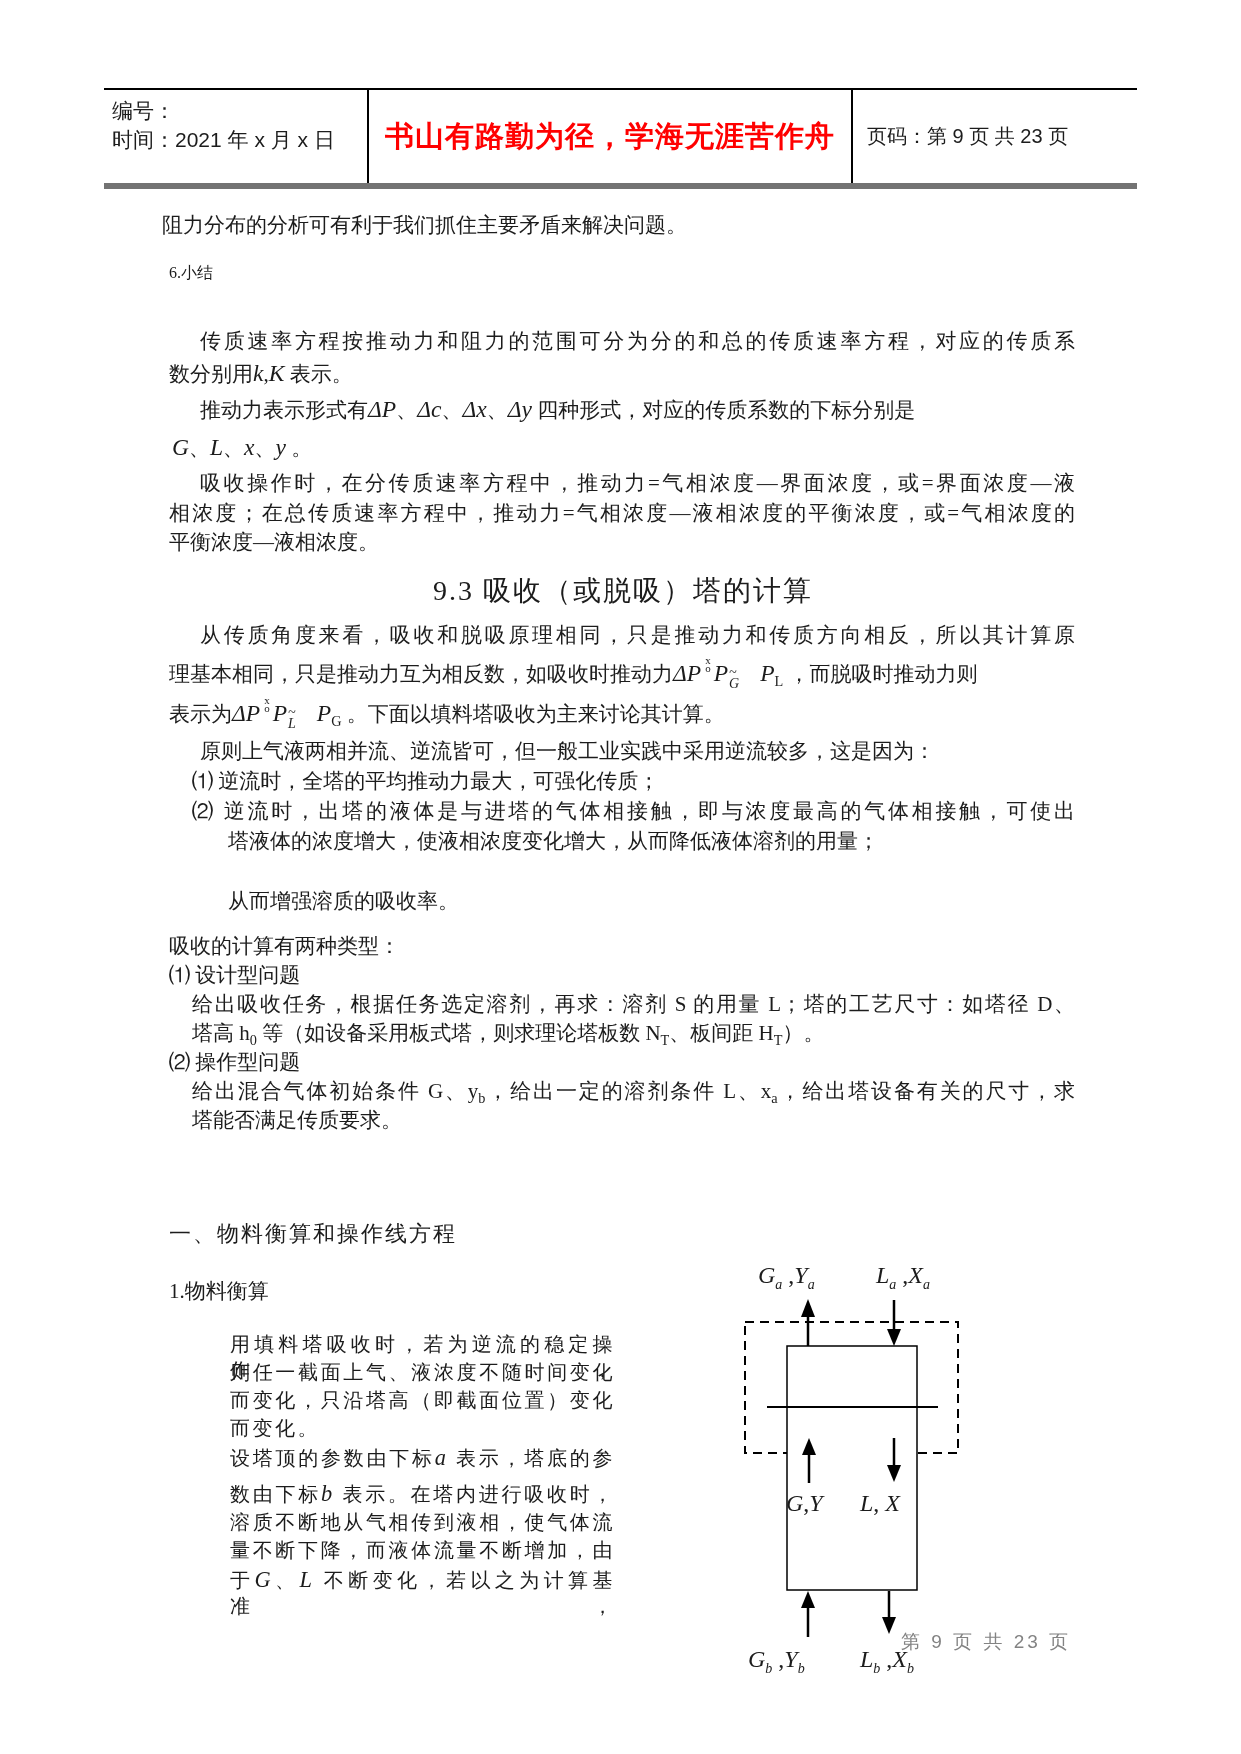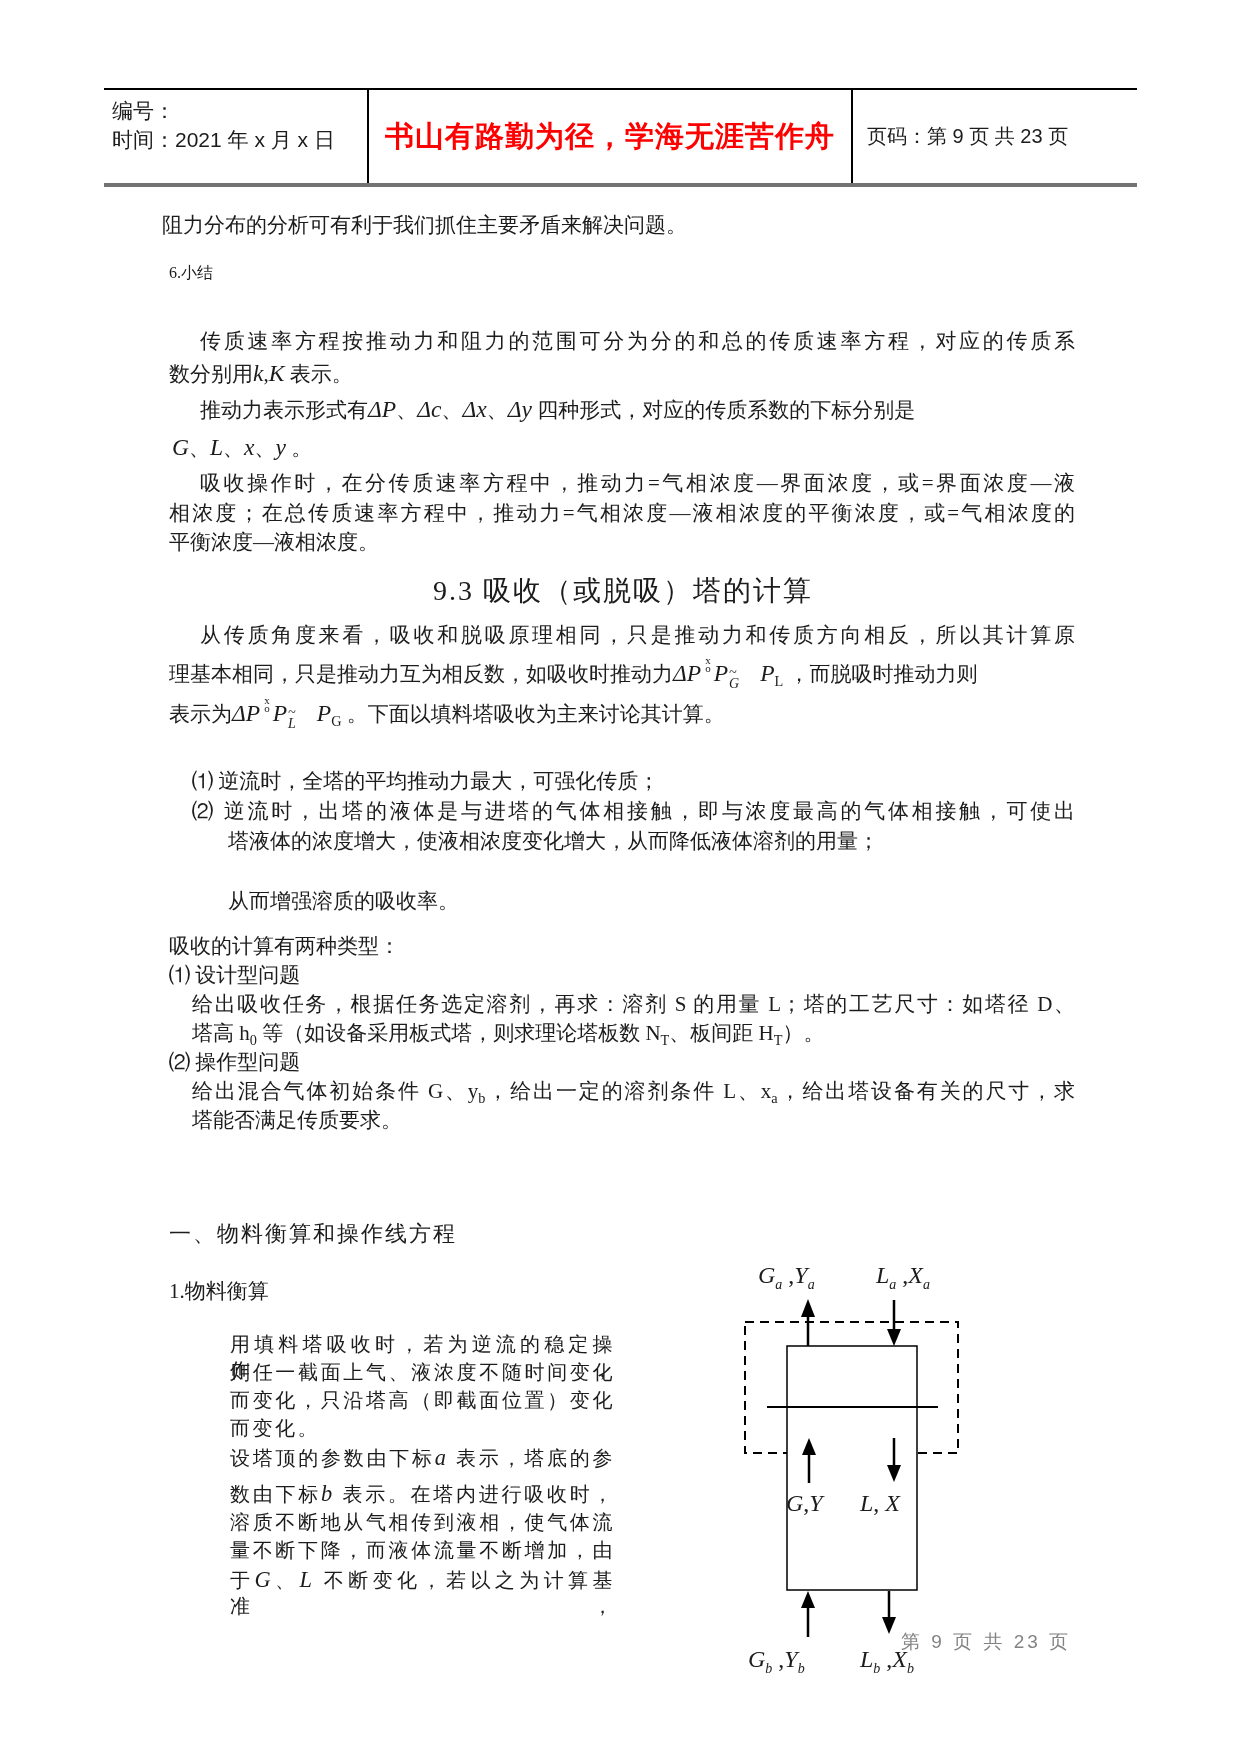--- a/index.html
+++ b/index.html
@@ -1,20 +1,20 @@
 <!DOCTYPE html>
 <html><head>
 <meta charset="utf-8">
 <style>
   html,body{margin:0;padding:0;background:#e8e8e8;}
   #page{position:relative;width:1241px;height:1754px;background:#ffffff;overflow:hidden;
         font-family:"Liberation Serif","DejaVu Serif",serif;color:#1c1c1c;}
   
   #hdr{position:absolute;left:104px;top:88px;width:1033px;height:93px;
-       border-top:2px solid #000;border-bottom:4px solid #737373;display:flex;
+       border-top:2px solid #000;border-bottom:6px solid #737373;display:flex;
        font-family:"Liberation Sans","DejaVu Sans",sans-serif;}
   #hdr .c1{width:263px;box-sizing:border-box;padding:6px 0 0 8px;font-size:21px;line-height:29px;}
   #hdr .c2{width:486px;box-sizing:border-box;border-left:2px solid #000;border-right:2px solid #000;
            display:flex;align-items:center;justify-content:center;}
   #hdr .c2 .motto{font-size:29px;font-weight:bold;letter-spacing:1px;}
   #hdr .c3{flex:1;display:flex;align-items:center;padding-left:14px;font-size:20px;}
   
   .ln{position:absolute;font-size:21px;line-height:26px;white-space:nowrap;}
   .ln.j{white-space:normal;text-align:justify;text-align-last:justify;}
   .ln i{font-family:"Liberation Serif","DejaVu Serif",serif;font-style:italic;font-size:1.12em;}
@@ -64,20 +64,21 @@
   <div class="ln" style="left:169px;top:360px">数分别用<i>k</i>,<i>K</i> 表示。</div>
   <div class="ln" style="left:200px;top:396px">推动力表示形式有<i>ΔP</i>、<i>Δc</i>、<i>Δx</i>、<i>Δy</i> 四种形式，对应的传质系数的下标分别是</div>
   <div class="ln" style="left:172px;top:434px"><i>G</i>、<i>L</i>、<i>x</i>、<i>y</i> 。</div>
   <div class="ln j" style="left:200px;top:470px;width:875px">吸收操作时，在分传质速率方程中，推动力=气相浓度—界面浓度，或=界面浓度—液</div>
   <div class="ln j" style="left:169px;top:500px;width:906px">相浓度；在总传质速率方程中，推动力=气相浓度—液相浓度的平衡浓度，或=气相浓度的</div>
   <div class="ln" style="left:169px;top:529px">平衡浓度—液相浓度。</div>
   <div class="ln h1" style="left:433px;top:578px">9.3  吸收（或脱吸）塔的计算</div>
   <div class="ln j" style="left:200px;top:622px;width:875px">从传质角度来看，吸收和脱吸原理相同，只是推动力和传质方向相反，所以其计算原</div>
   <div class="ln" style="left:169px;top:656px">理基本相同，只是推动力互为相反数，如吸收时推动力<i>ΔP</i><x-o>x<br>o</x-o><i>P</i><x-st><em>~</em><em>G</em></x-st>  <i>P</i><sub>L</sub> ，而脱吸时推动力则</div>
   <div class="ln" style="left:169px;top:696px">表示为<i>ΔP</i><x-o>x<br>o</x-o><i>P</i><x-st><em>~</em><em>L</em></x-st>  <i>P</i><sub>G</sub> 。下面以填料塔吸收为主来讨论其计算。</div>
+  <div class="ln" style="left:200px;top:738px">原则上气液两相并流、逆流皆可，但一般工业实践中采用逆流较多，这是因为：</div>
   <div class="ln" style="left:192px;top:768px">⑴ 逆流时，全塔的平均推动力最大，可强化传质；</div>
   <div class="ln j" style="left:192px;top:798px;width:883px">⑵ 逆流时，出塔的液体是与进塔的气体相接触，即与浓度最高的气体相接触，可使出</div>
   <div class="ln" style="left:228px;top:828px">塔液体的浓度增大，使液相浓度变化增大，从而降低液体溶剂的用量；</div>
   <div class="ln" style="left:228px;top:888px">从而增强溶质的吸收率。</div>
   <div class="ln" style="left:169px;top:933px">吸收的计算有两种类型：</div>
   <div class="ln" style="left:169px;top:962px">⑴ 设计型问题</div>
   <div class="ln j" style="left:192px;top:991px;width:883px">给出吸收任务，根据任务选定溶剂，再求：溶剂 S 的用量 L；塔的工艺尺寸：如塔径 D、</div>
   <div class="ln" style="left:192px;top:1020px">塔高 h<sub>0</sub> 等（如设备采用板式塔，则求理论塔板数 N<sub>T</sub>、板间距 H<sub>T</sub>）。</div>
   <div class="ln" style="left:169px;top:1049px">⑵ 操作型问题</div>
   <div class="ln j" style="left:192px;top:1078px;width:883px">给出混合气体初始条件 G、y<sub>b</sub>，给出一定的溶剂条件 L、x<sub>a</sub>，给出塔设备有关的尺寸，求</div>

